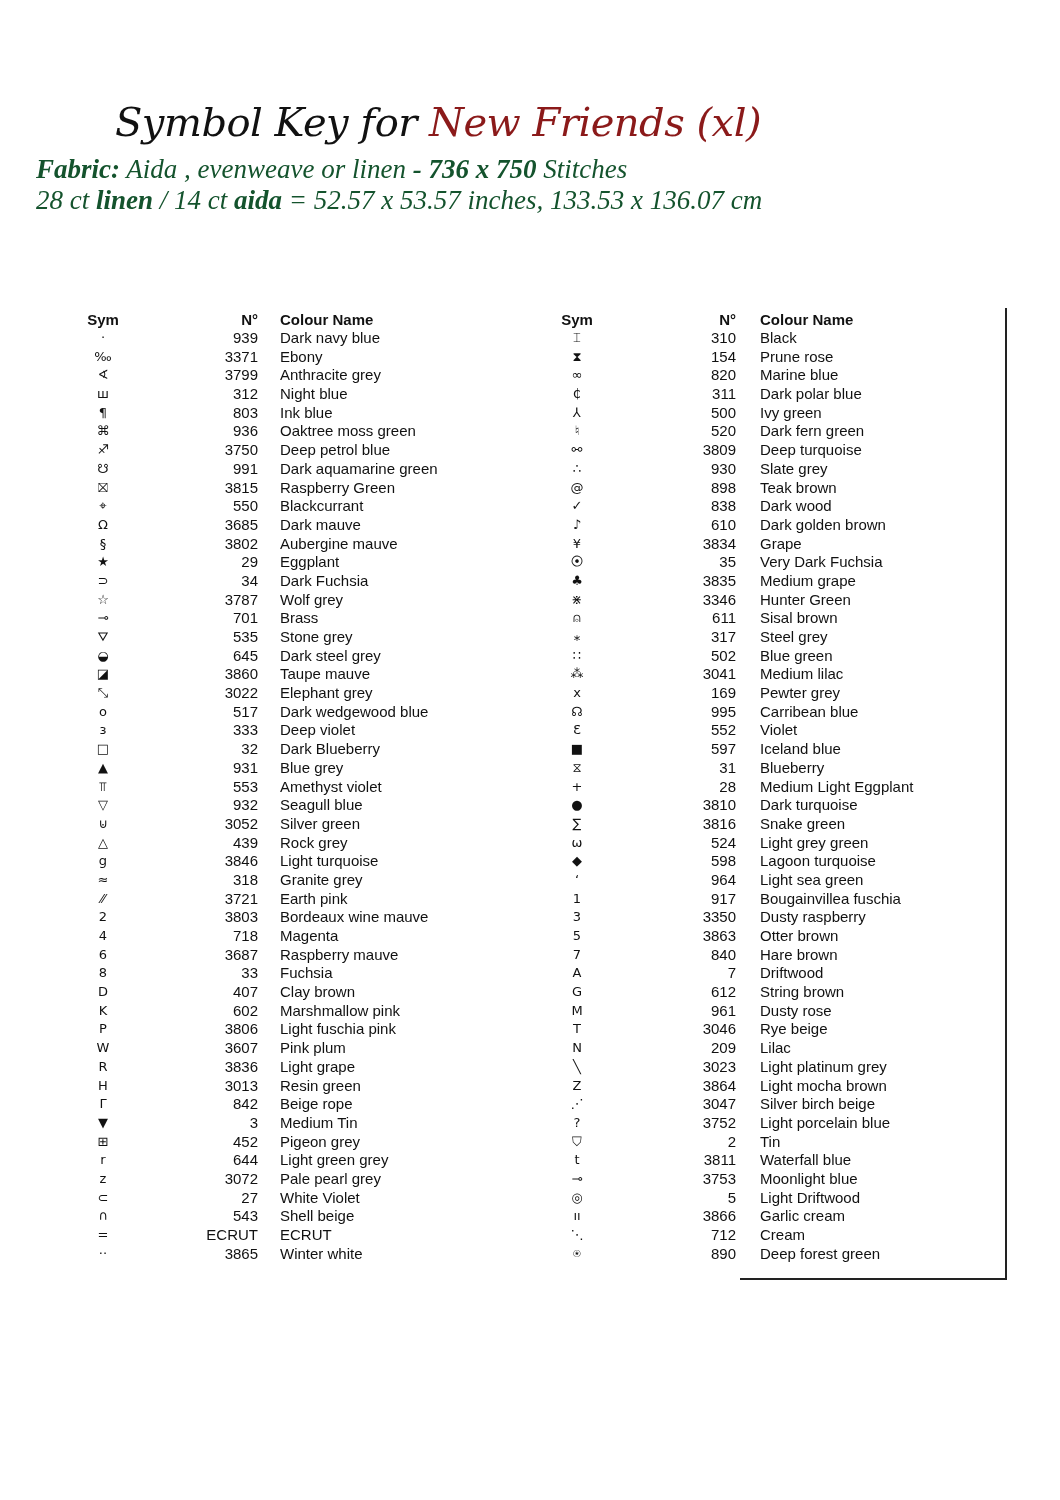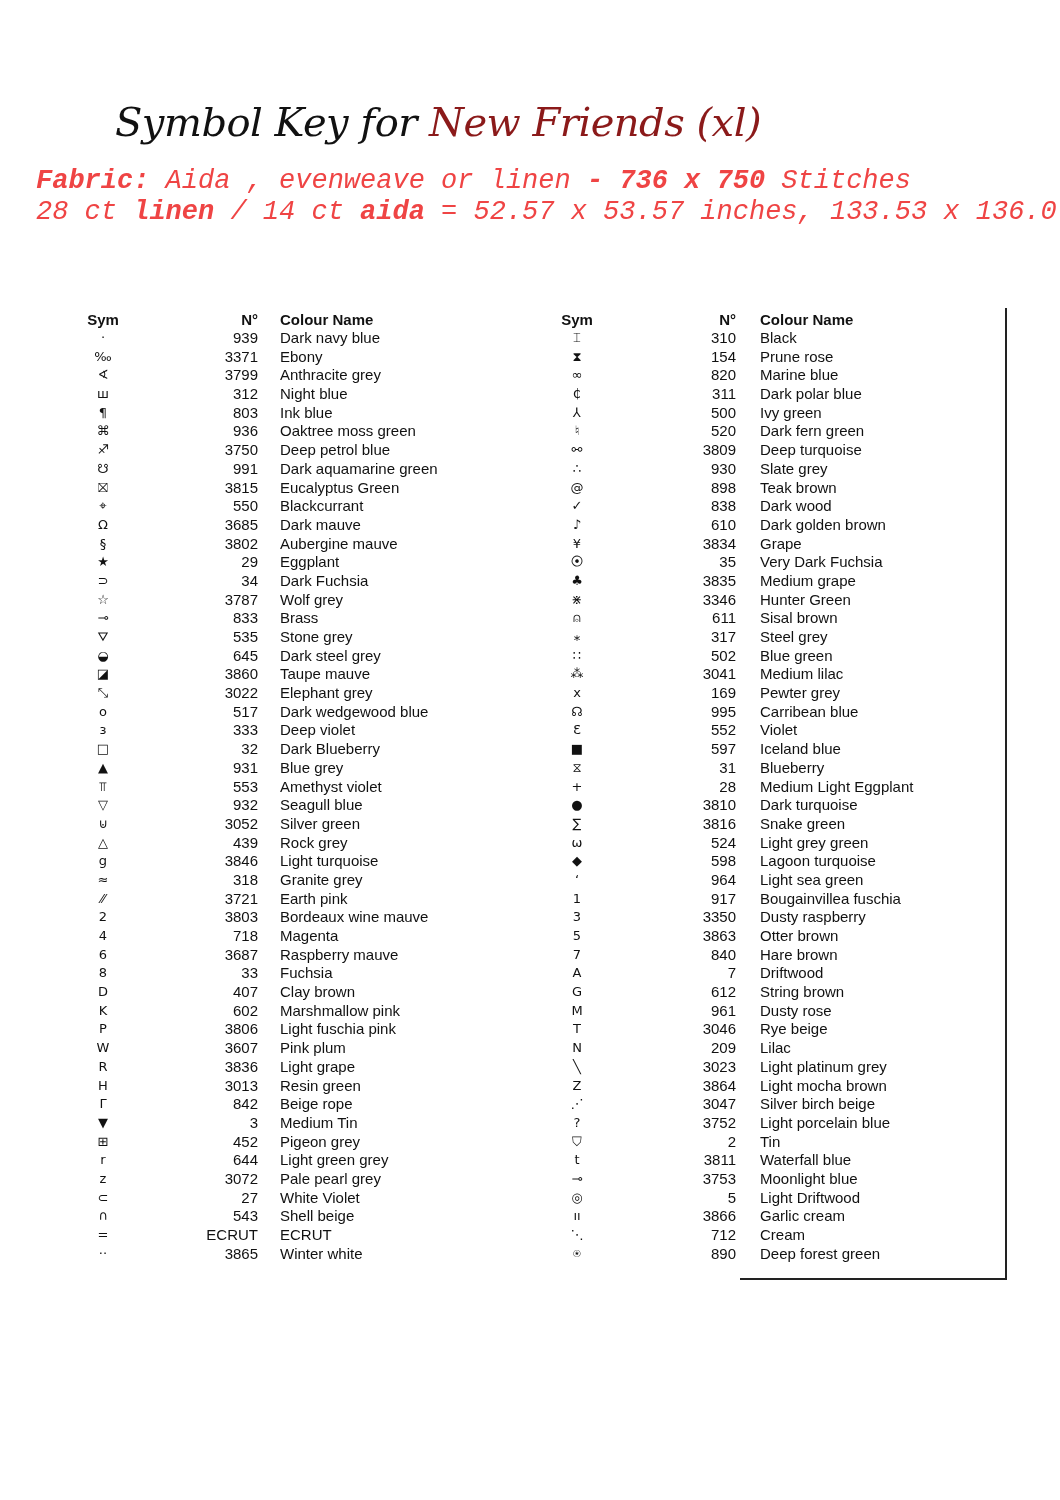--- a/index.html
+++ b/index.html
@@ -6,23 +6,22 @@
   body { width: 1060px; height: 1500px; position: relative; overflow: hidden; color: #111; }
   .title {
     position: absolute; left: 0; top: 96px; width: 876px; text-align: center;
     font-family: "DejaVu Serif", serif; font-style: italic; font-size: 40px; line-height: 52px;
     letter-spacing: -0.5px;
   }
   .title .t-black { color: #111111; }
   .title .t-red { color: #8b1a1a; margin-left: 12px; }
   .specs {
     position: absolute; left: 36px; top: 154px; width: 1000px;
-    font-family: Liberation Mono, monospace; font-style: italic; font-size: 27px; line-height: 31px;
-    color: #ef4444;
-    margin-top: 12px;
+    font-family: Liberation Serif, serif; font-style: italic; font-size: 27px; line-height: 31px;
+    color: #14532d;
   }
   .specs .line { white-space: nowrap; height: 31px; }
   .specs b { font-weight: bold; }
   .table { position: absolute; top: 310px; }
   .table.left { left: 74px; }
   .table.right { left: 548px; }
   .row { position: relative; height: 18.7px; font-family: "Liberation Sans", sans-serif; font-size: 15px; line-height: 18.7px; white-space: nowrap; }
   .hdr { font-weight: bold; text-decoration: underline; height: 19px; line-height: 19px; }
   .c-sym { position: absolute; left: 0; width: 58px; text-align: center; }
   .c-num { position: absolute; left: 110px; width: 74px; text-align: right; }
@@ -92,21 +91,21 @@
         <span class="c-name">Deep petrol blue</span>
       </div>
       <div class="row">
         <span class="c-sym sym-glyph">☋</span>
         <span class="c-num">991</span>
         <span class="c-name">Dark aquamarine green</span>
       </div>
       <div class="row">
         <span class="c-sym sym-glyph">⛝</span>
         <span class="c-num">3815</span>
-        <span class="c-name">Eucalyptus Green</span>
+        <span class="c-name">Raspberry Green</span>
       </div>
       <div class="row">
         <span class="c-sym sym-glyph">⌖</span>
         <span class="c-num">550</span>
         <span class="c-name">Blackcurrant</span>
       </div>
       <div class="row">
         <span class="c-sym sym-glyph">Ω</span>
         <span class="c-num">3685</span>
         <span class="c-name">Dark mauve</span>
@@ -126,21 +125,21 @@
         <span class="c-num">34</span>
         <span class="c-name">Dark Fuchsia</span>
       </div>
       <div class="row">
         <span class="c-sym sym-glyph">☆</span>
         <span class="c-num">3787</span>
         <span class="c-name">Wolf grey</span>
       </div>
       <div class="row">
         <span class="c-sym sym-glyph">⊸</span>
-        <span class="c-num">833</span>
+        <span class="c-num">701</span>
         <span class="c-name">Brass</span>
       </div>
       <div class="row">
         <span class="c-sym sym-glyph">⛛</span>
         <span class="c-num">535</span>
         <span class="c-name">Stone grey</span>
       </div>
       <div class="row">
         <span class="c-sym sym-glyph">◒</span>
         <span class="c-num">645</span>

